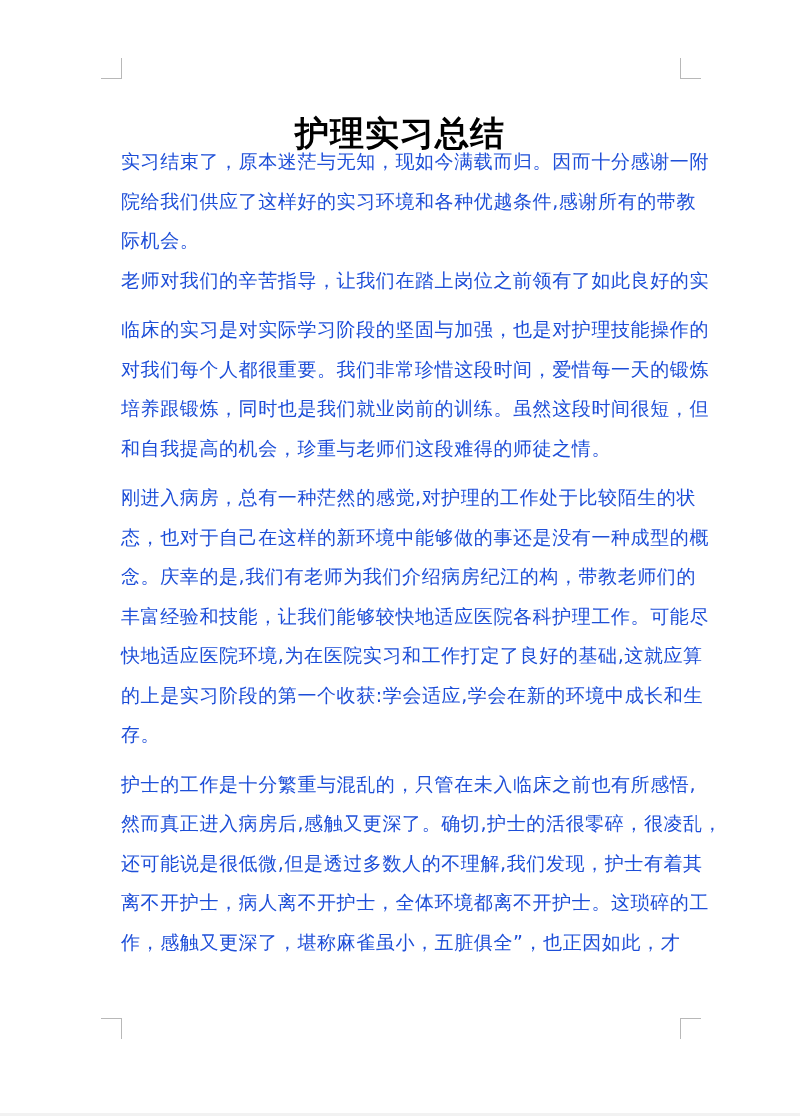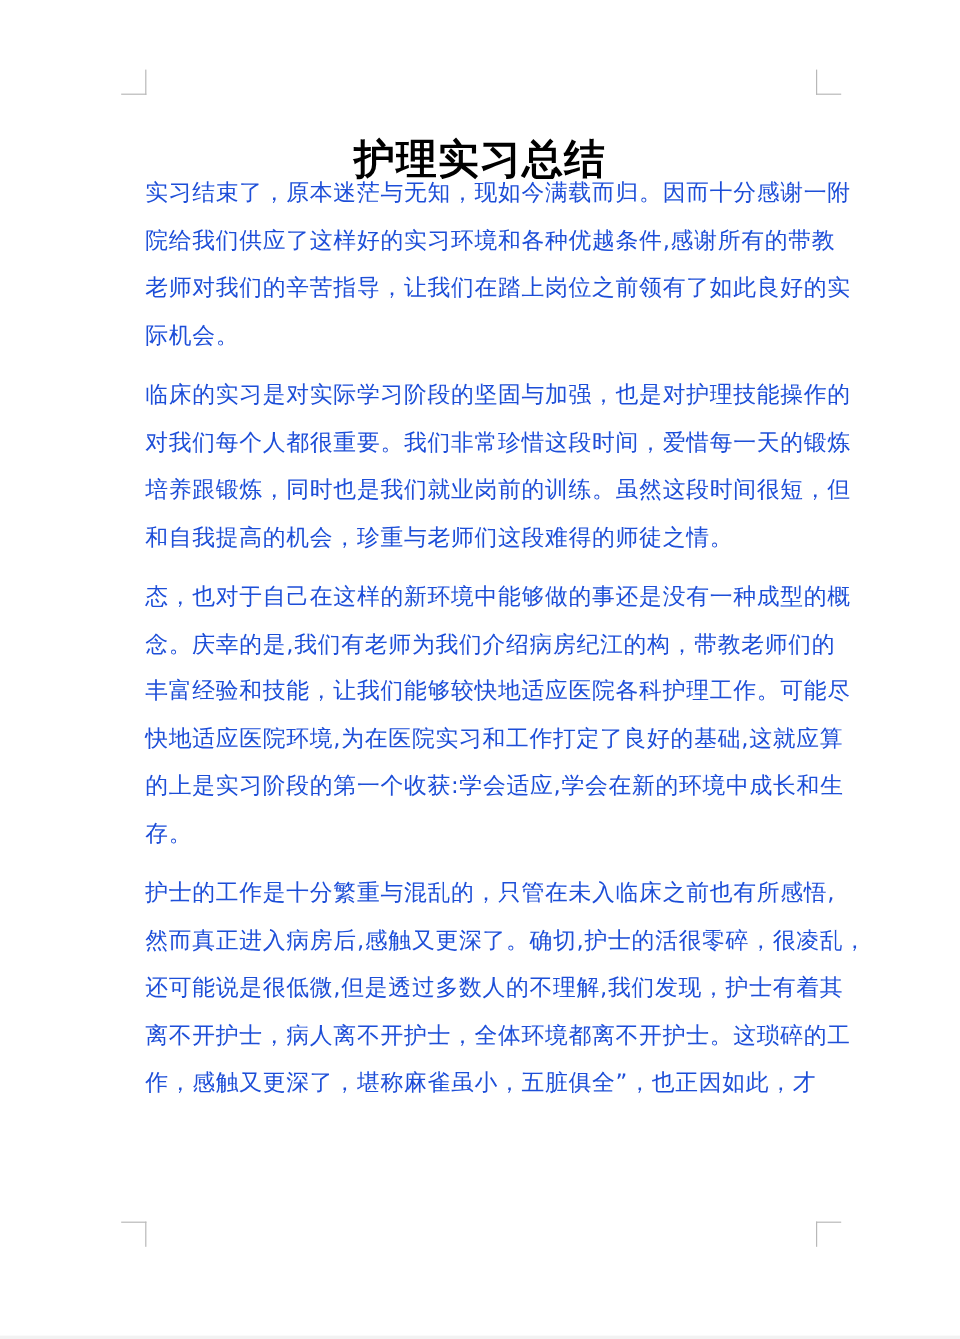--- a/index.html
+++ b/index.html
@@ -35,30 +35,31 @@
   <div class="corner tr"></div>
   <div class="corner bl"></div>
   <div class="corner br"></div>
 
   <h1 class="title">护理实习总结</h1>
 
   <div class="body-text">
     <p class="para">
       <span class="line">实习结束了，原本迷茫与无知，现如今满载而归。因而十分感谢一附</span>
       <span class="line">院给我们供应了这样好的实习环境和各种优越条件,感谢所有的带教</span>
+      <span class="line">际机会。</span>
       <span class="line">老师对我们的辛苦指导，让我们在踏上岗位之前领有了如此良好的实</span>
-      <span class="line">际机会。</span>
     </p>
     <p class="para">
       <span class="line">临床的实习是对实际学习阶段的坚固与加强，也是对护理技能操作的</span>
       <span class="line">对我们每个人都很重要。我们非常珍惜这段时间，爱惜每一天的锻炼</span>
       <span class="line">培养跟锻炼，同时也是我们就业岗前的训练。虽然这段时间很短，但</span>
       <span class="line">和自我提高的机会，珍重与老师们这段难得的师徒之情。</span>
     </p>
     <p class="para">
+      <span class="line">刚进入病房，总有一种茫然的感觉,对护理的工作处于比较陌生的状</span>
       <span class="line">态，也对于自己在这样的新环境中能够做的事还是没有一种成型的概</span>
       <span class="line">念。庆幸的是,我们有老师为我们介绍病房纪江的构，带教老师们的</span>
       <span class="line">丰富经验和技能，让我们能够较快地适应医院各科护理工作。可能尽</span>
       <span class="line">快地适应医院环境,为在医院实习和工作打定了良好的基础,这就应算</span>
       <span class="line">的上是实习阶段的第一个收获:学会适应,学会在新的环境中成长和生</span>
       <span class="line">存。</span>
     </p>
     <p class="para">
       <span class="line">护士的工作是十分繁重与混乱的，只管在未入临床之前也有所感悟,</span>
       <span class="line">然而真正进入病房后,感触又更深了。确切,护士的活很零碎，很凌乱，</span>

